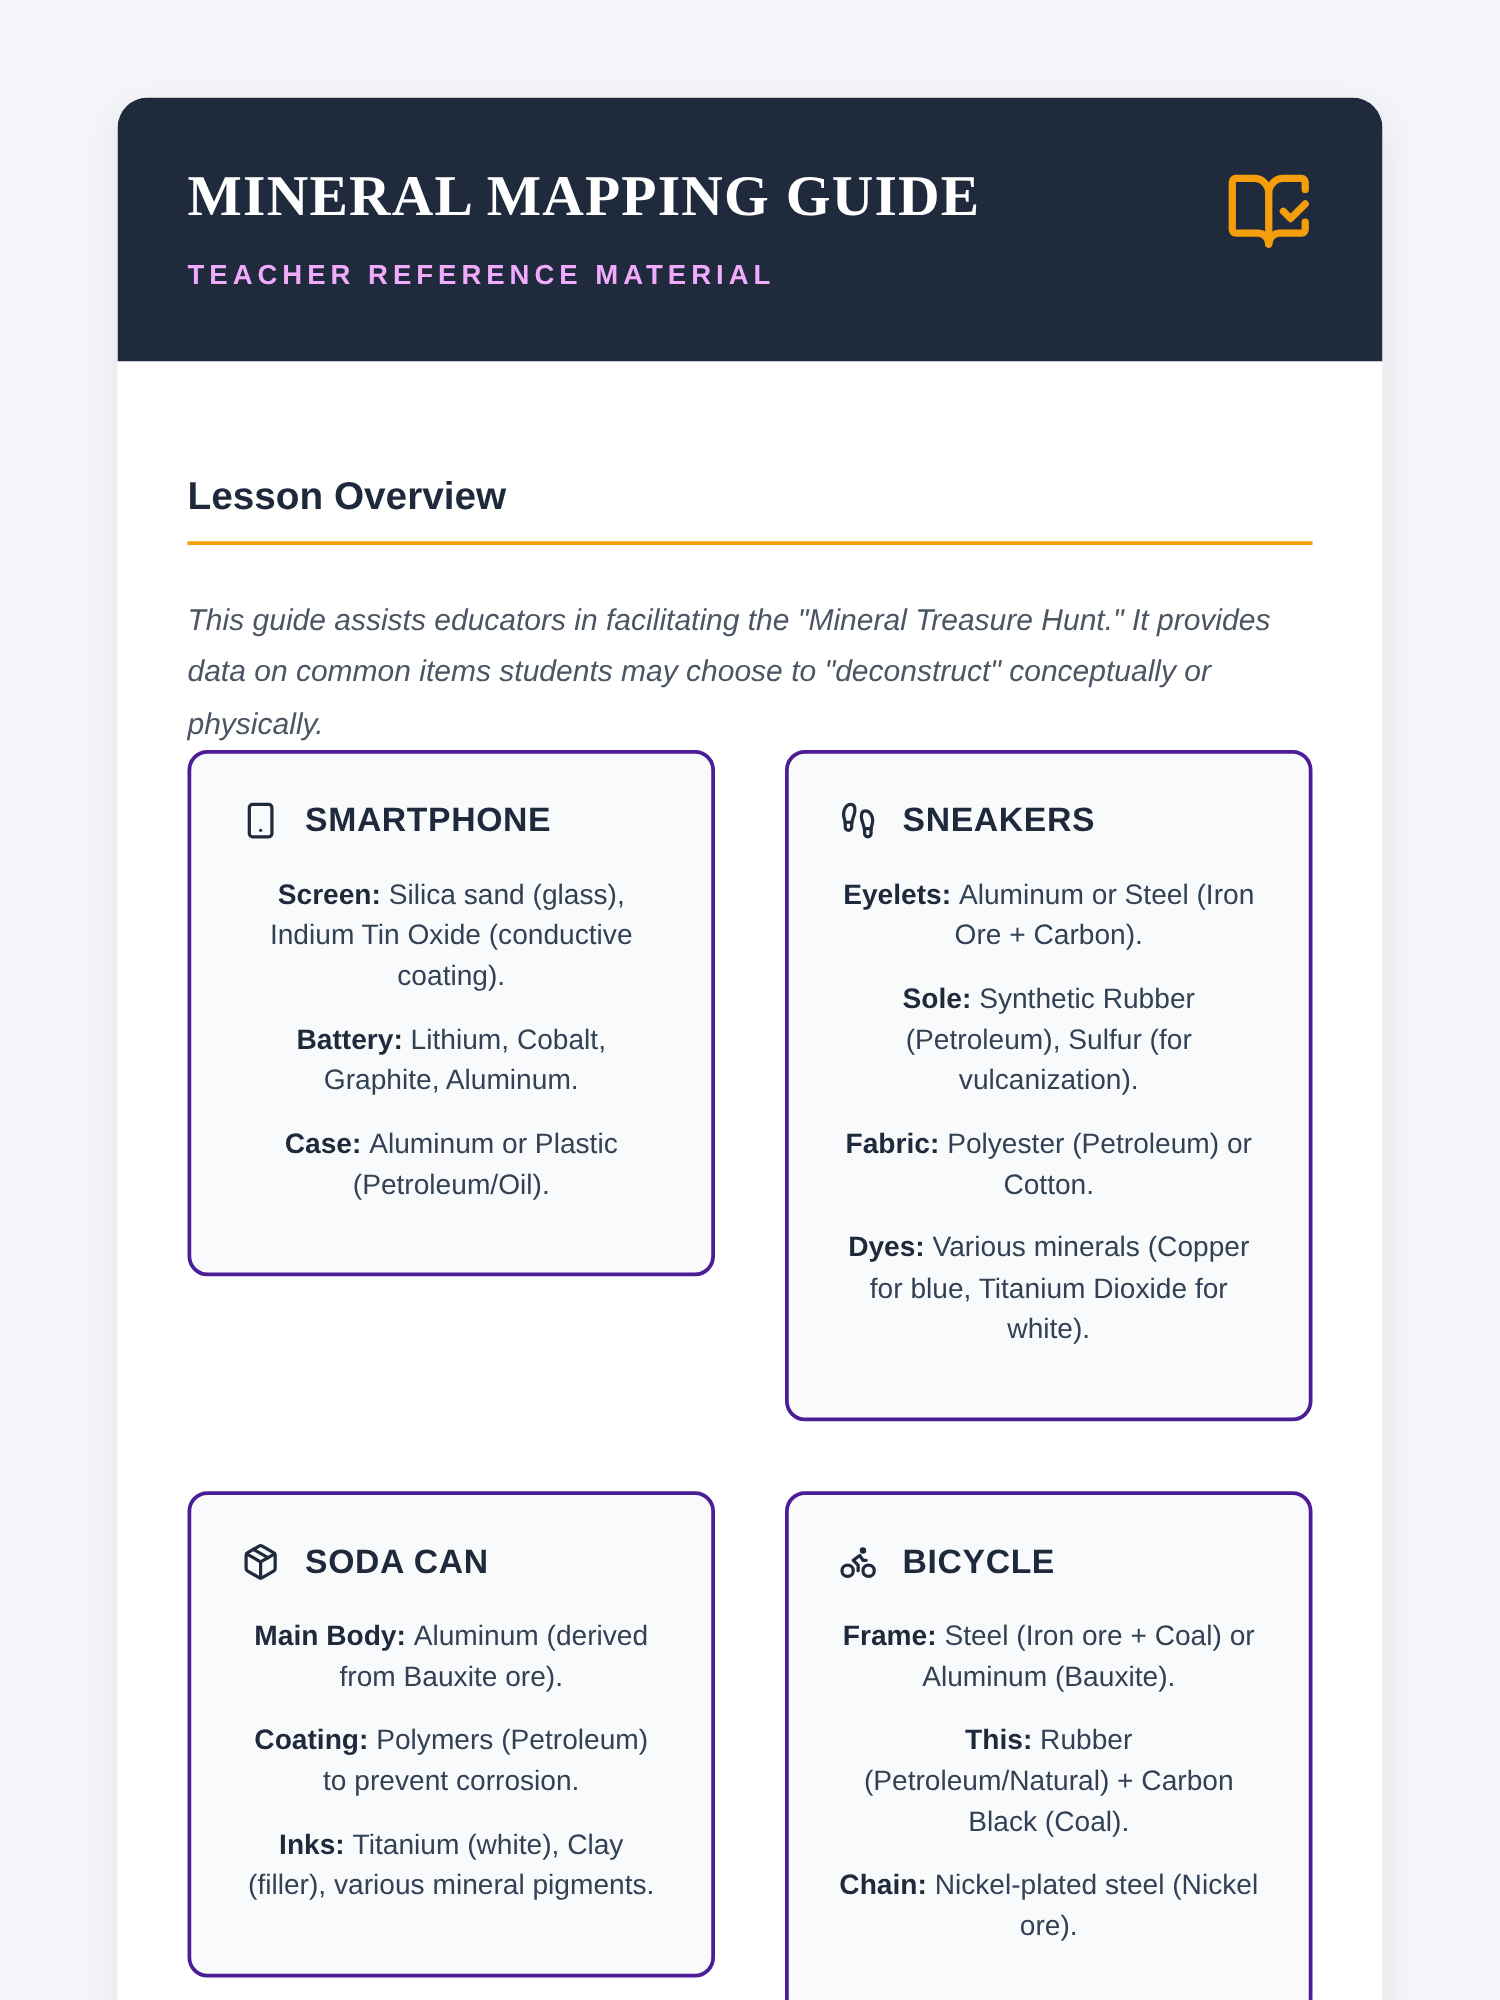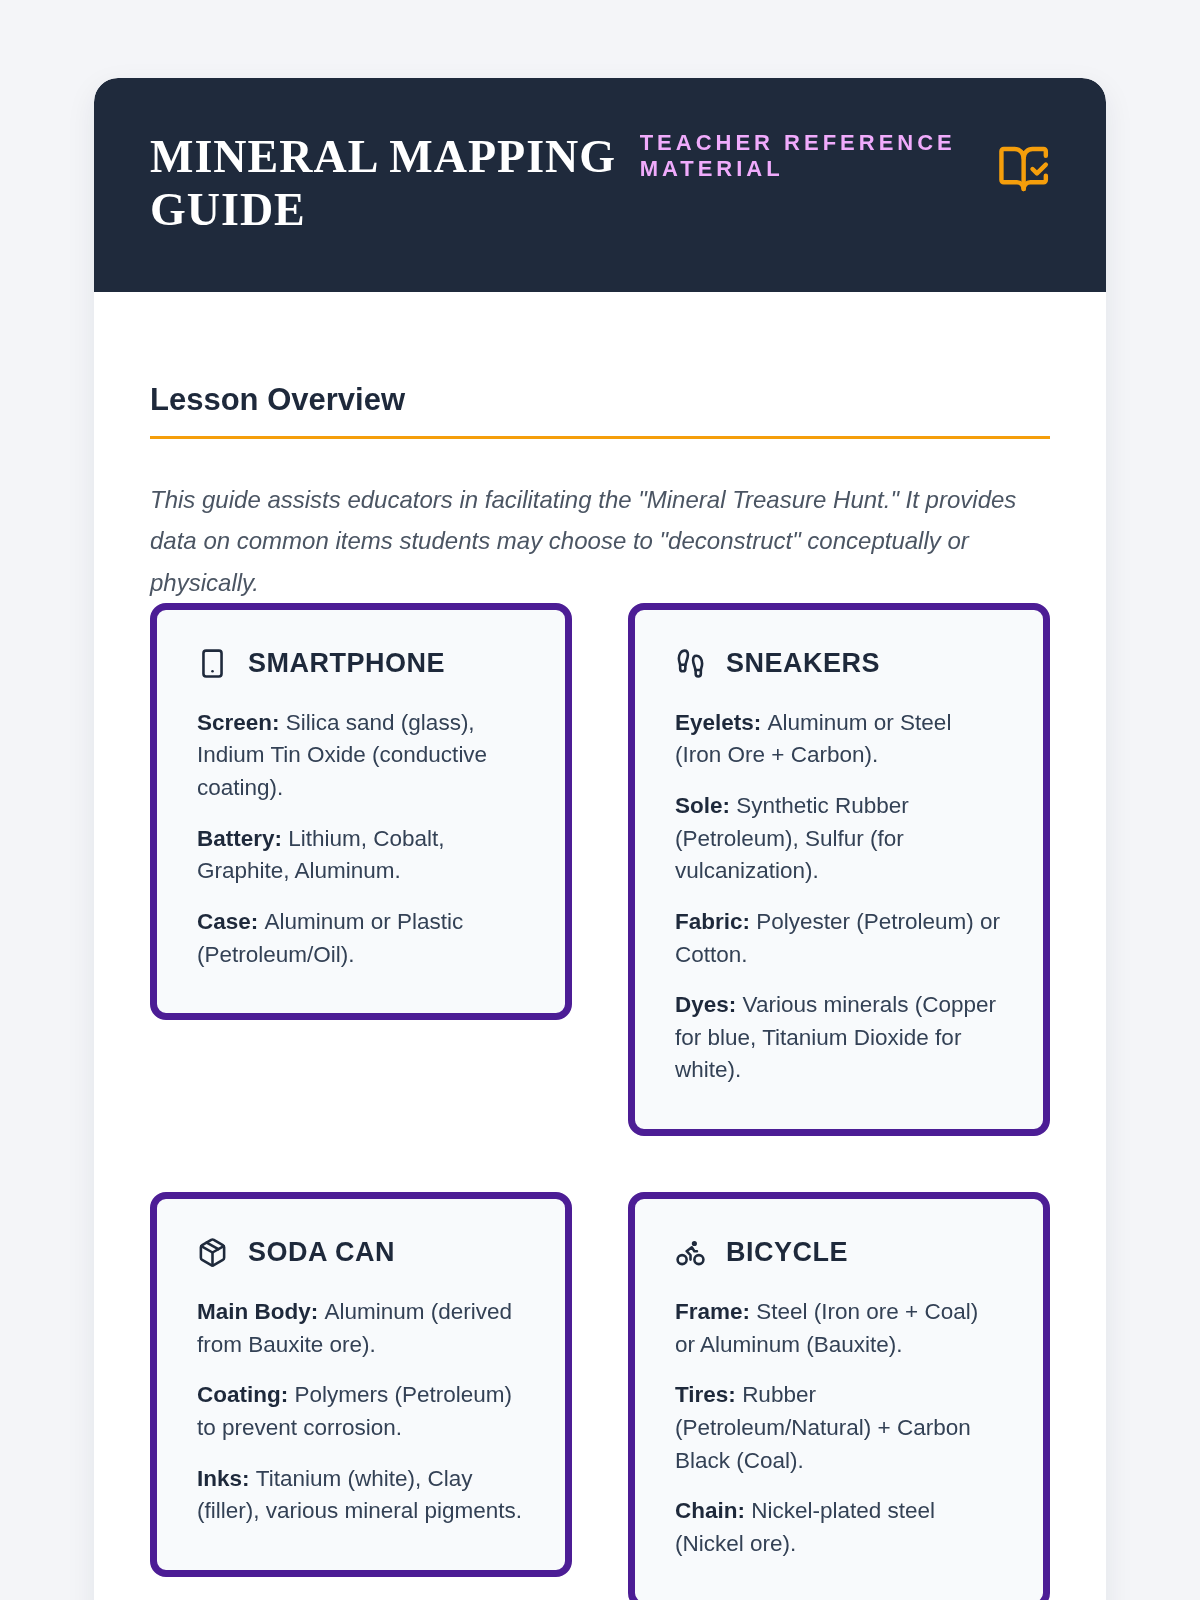--- a/index.html
+++ b/index.html
@@ -20,21 +20,21 @@
     overflow: hidden;
   }
   .hdr {
     background: #1f2a3c;
     padding: 52px 56px 56px 56px;
     display: flex;
     align-items: flex-start;
     justify-content: space-between;
     border-radius: 24px 24px 0 0;
   }
-  .hdr-titles { display: flex; flex-direction: row; gap: 8px; }
+  .hdr-titles { display: flex; flex-direction: column; gap: 24px; }
   .hdr-title {
     font-family: "Liberation Serif", serif;
     font-weight: 700;
     font-size: 46px;
     letter-spacing: 1px;
     color: #ffffff;
   }
   .hdr-sub {
     font-size: 22px;
     font-weight: 700;
@@ -66,23 +66,24 @@
   }
 
   .grid {
     display: grid;
     grid-template-columns: 1fr 1fr;
     gap: 56px;
     align-items: start;
   }
   .card {
     background: #f8fafc;
-    border: 7px solid #4c1d95;
+    border: 3px solid #4c1d95;
     border-radius: 16px;
-    padding: 38px 40px 24px 40px;
+    padding: 38px 40px 36px 40px;
+    text-align: center;
   }
   .card-head {
     display: flex;
     align-items: center;
     gap: 20px;
     margin-bottom: 28px;
   }
   .card-icon { width: 31px; height: 31px; color: #1f2a3c; flex: 0 0 auto; }
   .card-icon svg { width: 100%; height: 100%; }
   .card-title {
@@ -178,19 +179,19 @@
       <span class="card-icon"><svg viewBox="0 0 24 24" fill="none" stroke="currentColor" stroke-width="2" stroke-linecap="round" stroke-linejoin="round">
                 <circle cx="18.5" cy="17.5" r="3.5"></circle>
                 <circle cx="5.5" cy="17.5" r="3.5"></circle>
                 <circle cx="15" cy="5" r="1"></circle>
                 <path d="M12 17.5V14l-3-3 4-3 2 3h2"></path>
               </svg></span>
       <span class="card-title">BICYCLE</span>
     </div>
     <div>
             <p class="card-item"><strong>Frame: </strong>Steel (Iron ore + Coal) or Aluminum (Bauxite).</p>
-            <p class="card-item"><strong>Tires: </strong>Rubber (Petroleum/Natural) + Carbon Black (Coal).</p>
+            <p class="card-item"><strong>This: </strong>Rubber (Petroleum/Natural) + Carbon Black (Coal).</p>
             <p class="card-item"><strong>Chain: </strong>Nickel-plated steel (Nickel ore).</p>
           </div>
   </article>
 </section>
   </main>
 </div>
 
 </body></html>

